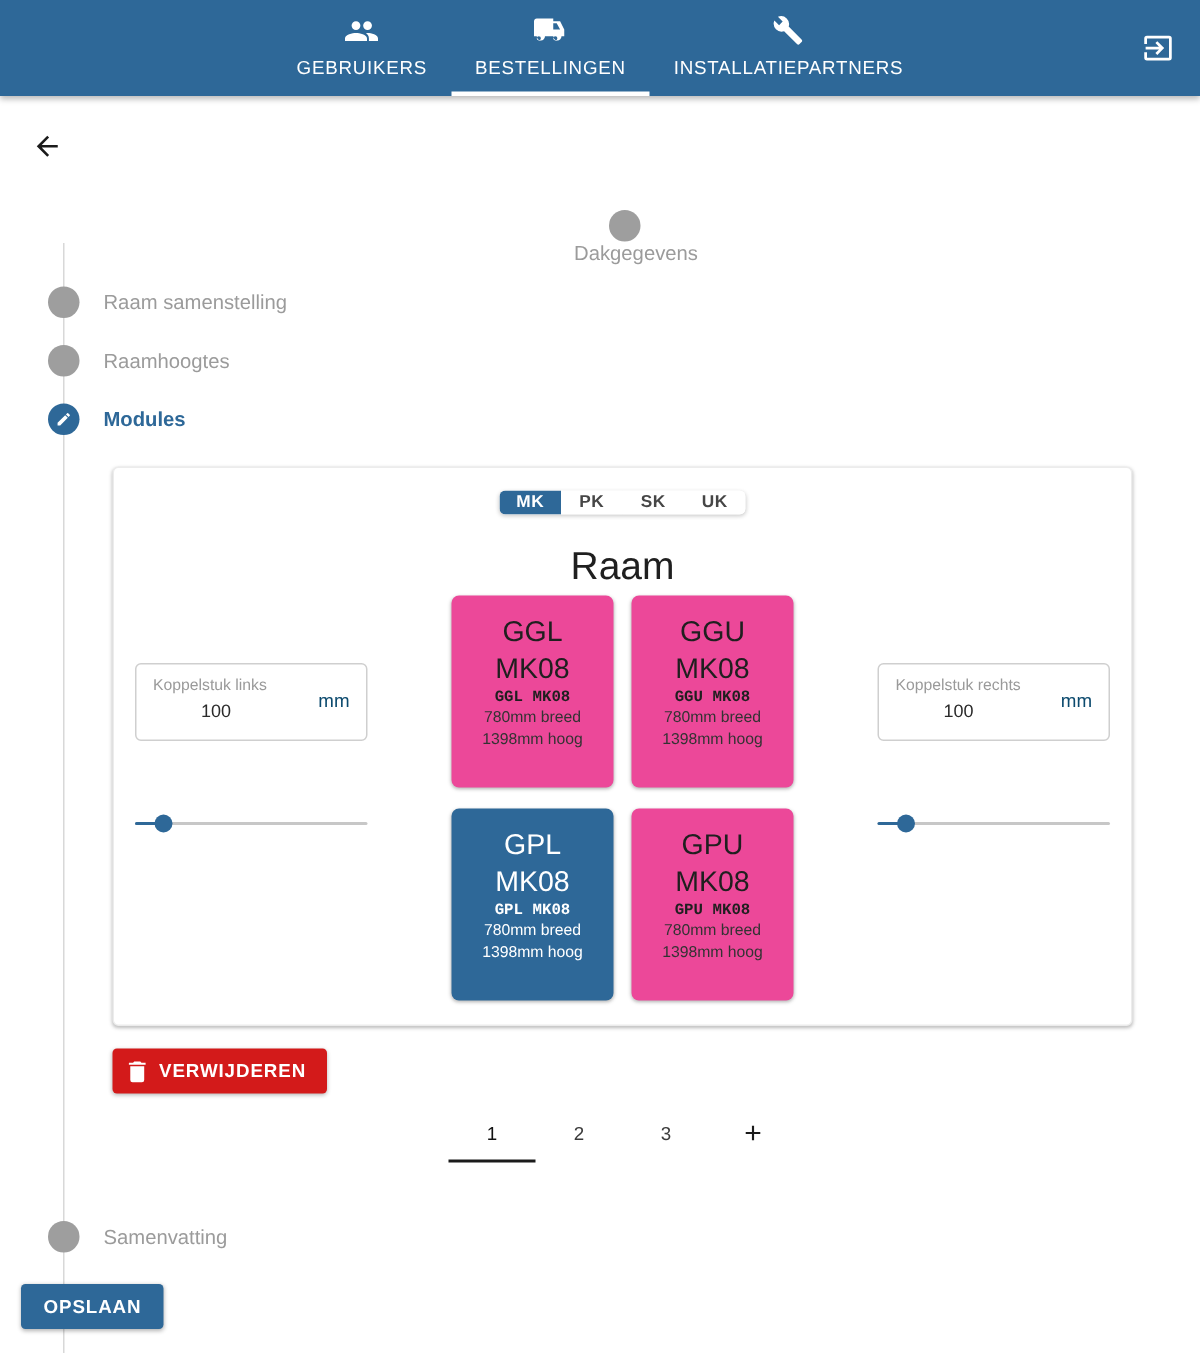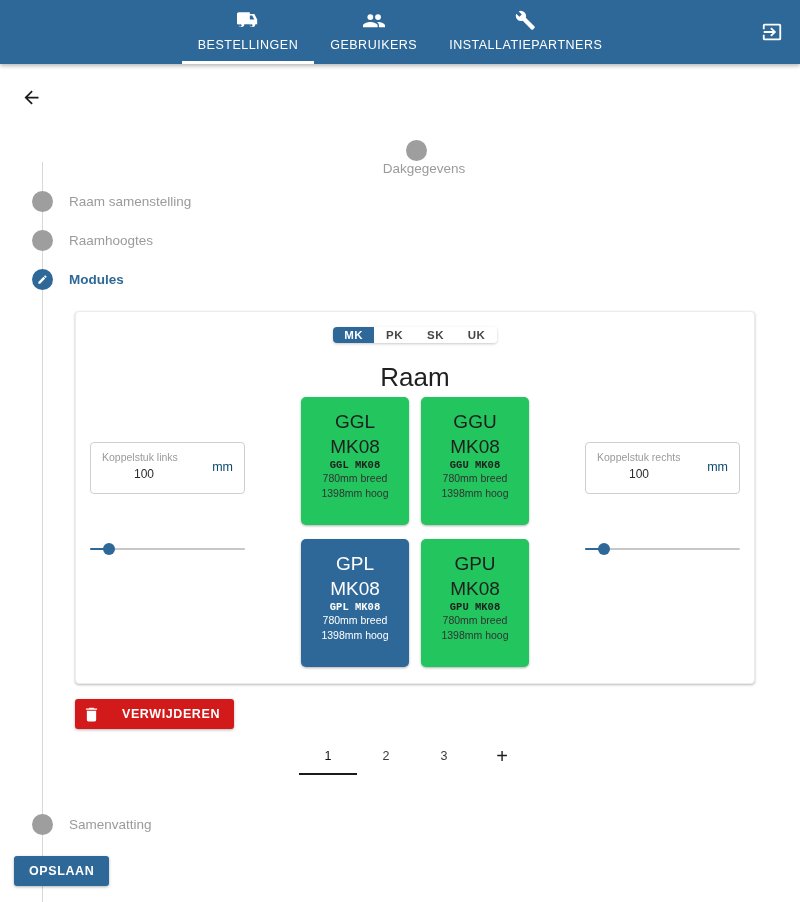--- a/index.html
+++ b/index.html
@@ -143,21 +143,21 @@
     position: absolute;
     left: 50%; transform: translateX(-50%);
     top: 85px;
     display: grid;
     grid-template-columns: 108px 108px;
     gap: 14px 12px;
   }
   .mod-card {
     width: 108px; height: 128px;
     border-radius: 5px;
-    background: #22c55e;
+    background: #ec4899;
     box-shadow: 0 1px 3px rgba(0,0,0,.20), 0 1px 2px rgba(0,0,0,.12);
     display: flex; flex-direction: column;
     align-items: center;
     padding-top: 12px;
     cursor: pointer;
   }
   .mod-card .big {
     font-size: 19px;
     line-height: 25px;
     color: #1f1f1f;
@@ -227,21 +227,21 @@
     width: 12px; height: 12px; border-radius: 50%;
     background: #2e6898;
   }
 
   
   .delete-btn {
     position: absolute;
     left: 0; top: 388px;
     height: 30px;
     padding: 0 14px 0 10px;
-    display: flex; align-items: center; gap: 24px;
+    display: flex; align-items: center; gap: 8px;
     background: #d31a1a;
     color: #ffffff;
     border: none; border-radius: 3px;
     box-shadow: 0 1px 3px rgba(0,0,0,.3);
     cursor: pointer;
     font-family: "Liberation Sans", sans-serif;
   }
   .delete-btn svg { display:block; fill:#ffffff; }
   .delete-btn .dl-label {
     font-size: 12.5px; font-weight: 700; letter-spacing: .6px;
@@ -281,36 +281,36 @@
     cursor: pointer;
     font-family: "Liberation Sans", sans-serif;
   }
 </style>
 </head>
 <body>
 
 <div class="topnav">
   <div class="nav-items">
 
+    <div class="nav-tab">
+      <span class="nav-ico">
+        <svg width="22" height="16" viewBox="0 0 24 16">
+            <path d="M8 8a3.2 3.2 0 10-3.2-3.2A3.2 3.2 0 008 8zm8.4 0a3.2 3.2 0 10-3.2-3.2A3.2 3.2 0 0016.4 8zM8 10.2c-2.6 0-8 1.3-8 3.9V16h16v-1.9c0-2.6-5.4-3.9-8-3.9zm8.4 0c-.3 0-.7 0-1.1.1 1.3.9 2.1 2.1 2.1 3.8V16H24v-1.9c0-2.6-5-3.9-7.6-3.9z"></path>
+          </svg>
+      </span>
+      <span class="nav-label">GEBRUIKERS</span>
+    </div>
+
     <div class="nav-tab active">
       <span class="nav-ico">
         <svg width="22" height="17" viewBox="0 0 24 18">
             <path d="M17 2h-3V0H2C.9 0 0 .9 0 2v11h2a3 3 0 006 0h6a3 3 0 006 0h2V8l-3-6zM5 14.5A1.5 1.5 0 113.5 13 1.5 1.5 0 015 14.5zm12 0a1.5 1.5 0 11-1.5-1.5 1.5 1.5 0 011.5 1.5zM14 8V3.5h2.5L19 8z"></path>
           </svg>
       </span>
       <span class="nav-label">BESTELLINGEN</span>
-    </div>
-
-    <div class="nav-tab">
-      <span class="nav-ico">
-        <svg width="22" height="16" viewBox="0 0 24 16">
-            <path d="M8 8a3.2 3.2 0 10-3.2-3.2A3.2 3.2 0 008 8zm8.4 0a3.2 3.2 0 10-3.2-3.2A3.2 3.2 0 0016.4 8zM8 10.2c-2.6 0-8 1.3-8 3.9V16h16v-1.9c0-2.6-5.4-3.9-8-3.9zm8.4 0c-.3 0-.7 0-1.1.1 1.3.9 2.1 2.1 2.1 3.8V16H24v-1.9c0-2.6-5-3.9-7.6-3.9z"></path>
-          </svg>
-      </span>
-      <span class="nav-label">GEBRUIKERS</span>
     </div>
 
     <div class="nav-tab">
       <span class="nav-ico">
         <svg width="21" height="21" viewBox="0 0 22 22">
             <path d="M20.3 17.1l-9-9a5.6 5.6 0 00-1.4-5.7A5.7 5.7 0 003.8 1.3l3.3 3.3-2.5 2.5-3.3-3.3A5.7 5.7 0 002.4 9.9a5.6 5.6 0 005.7 1.4l9 9a1.3 1.3 0 001.8 0l1.4-1.4a1.3 1.3 0 000-1.8z"></path>
           </svg>
       </span>
       <span class="nav-label">INSTALLATIEPARTNERS</span>
     </div>

